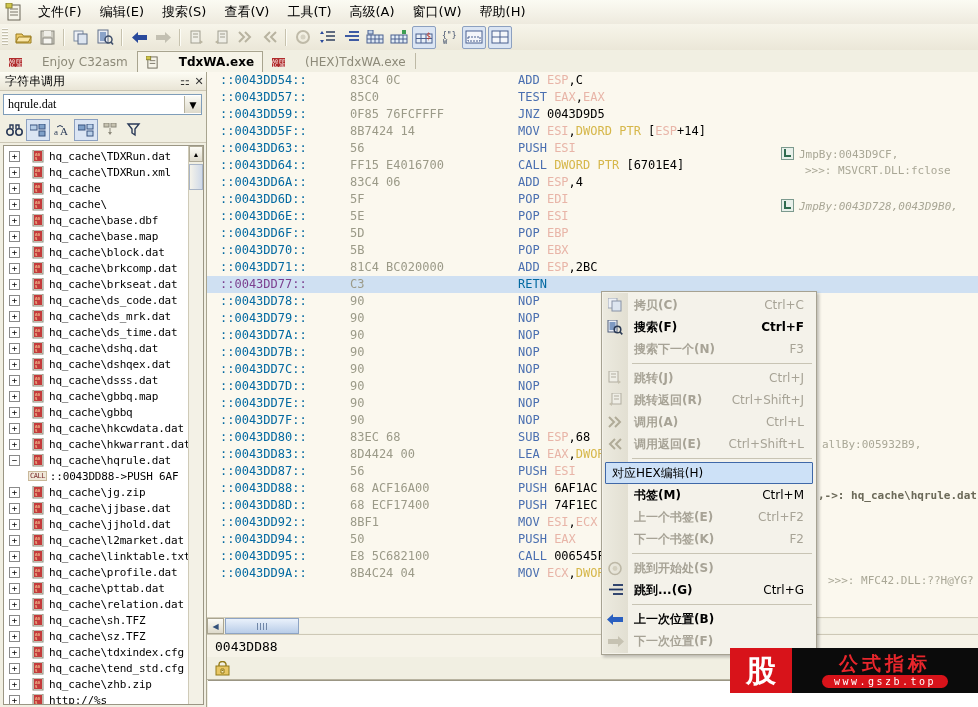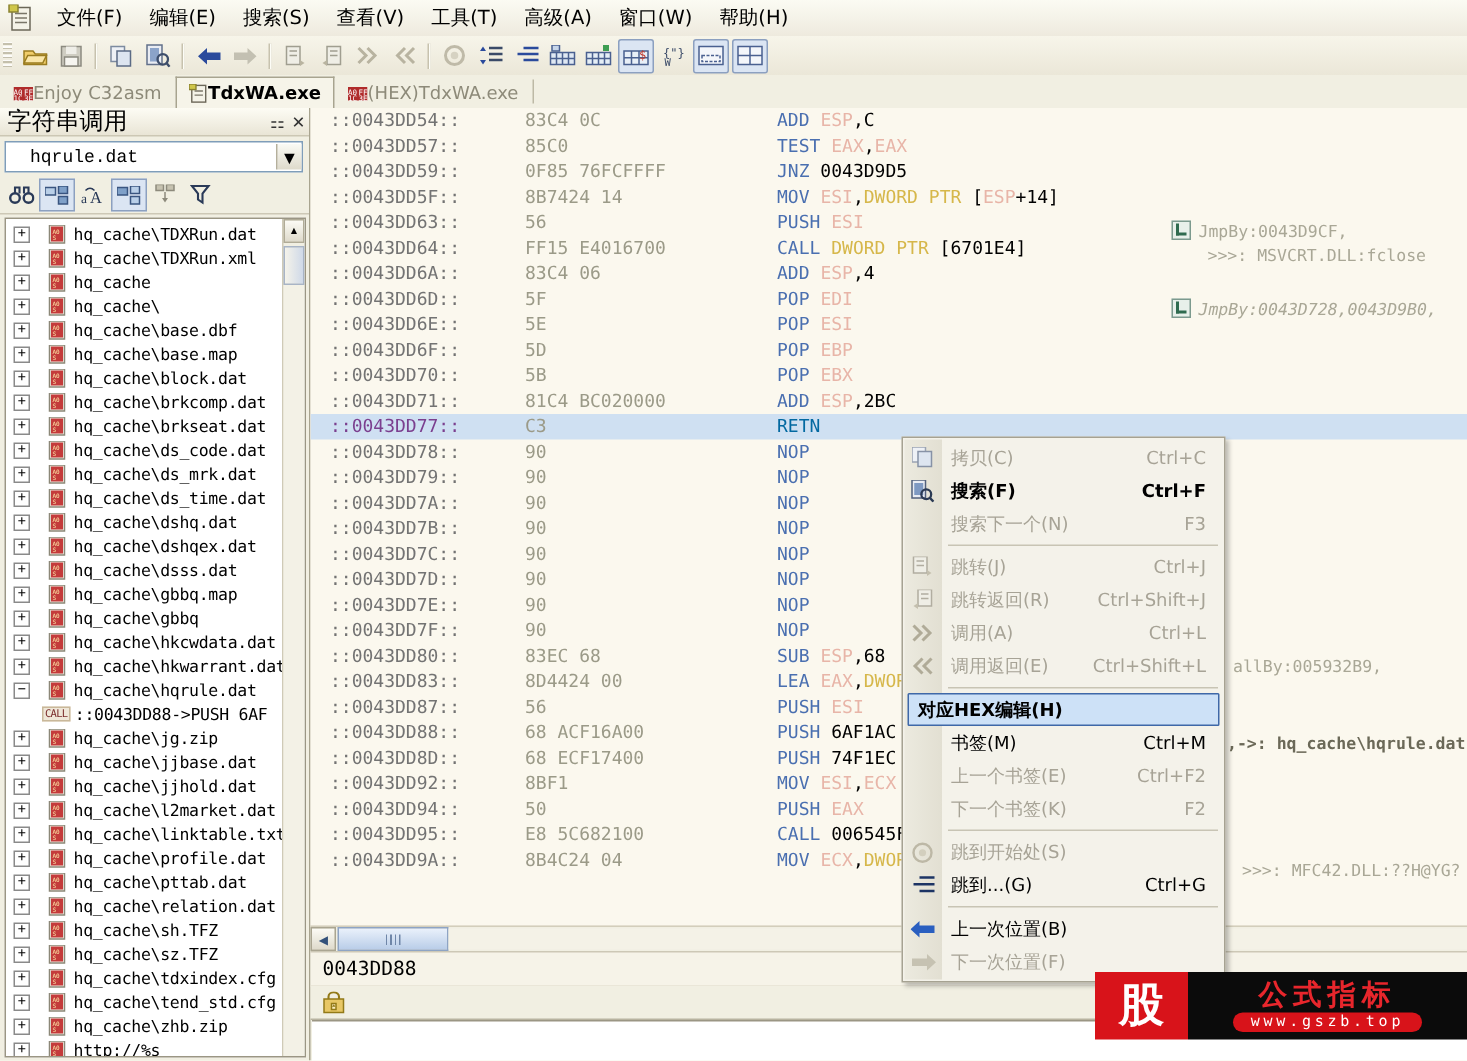--- a/index.html
+++ b/index.html
@@ -39,21 +39,21 @@
   .tbtn.on{border:1px solid #8ca0c0;background:#dbe5f3;border-radius:2px;}
   .tsep{width:1px;height:17px;background:#c7c2ae;margin:0 4px;border-right:1px solid #fdfdf7;}
 
   
   .tabstrip{
     position:absolute;left:0;top:50px;width:978px;height:22px;
     background:#f1efe2;border-bottom:1px solid #a8a48f;
     display:flex;align-items:flex-end;
   }
   .tab{
-    height:20px;display:flex;align-items:center;gap:0;
+    height:20px;display:flex;align-items:center;gap:20px;
     padding:0 8px;font-size:12px;color:#8d8a79;
     border:1px solid transparent;border-bottom:none;
     font-family:"DejaVu Sans",sans-serif;
   }
   .tab.active{
     background:#f6f4e9;color:#000;font-weight:bold;
     border:1px solid #a8a48f;border-bottom:1px solid #f6f4e9;
     position:relative;top:1px;
   }
   .tabdiv{width:1px;height:16px;background:#bdb9a5;align-self:center;}
@@ -62,27 +62,27 @@
   .dock{
     position:absolute;left:0;top:72px;width:206px;height:635px;
     background:#f1efe2;border-right:1px solid #a8a48f;
     display:flex;flex-direction:column;
   }
   .dockhead{
     height:18px;display:flex;align-items:center;
     background:linear-gradient(#fdfcf4,#e9e5d6);
     border-bottom:1px solid #ccc7b4;padding-left:5px;
   }
-  .dockhead .t{flex:1;font-size:16px;font-family:Liberation Sans, sans-serif;}
+  .dockhead .t{flex:1;font-size:12px;font-family:Liberation Sans, sans-serif;}
   .dockhead .b{width:14px;text-align:center;font-size:11px;color:#333;cursor:pointer;}
   .combo{
     margin:3px 4px 3px 3px;height:19px;background:#fff;border:1px solid #7f9db9;
     display:flex;align-items:center;position:relative;
   }
-  .combo .v{flex:1;padding-left:16px;font-family:Liberation Mono, monospace;font-size:12px;}
+  .combo .v{flex:1;padding-left:4px;font-family:Liberation Serif, serif;font-size:12px;}
   .combo .arw{
     width:16px;height:17px;background:linear-gradient(#fafaf4,#dedacb);
     border-left:1px solid #b5b09c;display:flex;align-items:center;justify-content:center;
   }
   .panbar{
     height:24px;display:flex;align-items:center;padding-left:3px;gap:1px;
     background:#f1efe2;border-bottom:1px solid #cdc8b6;
   }
   .pbtn{width:22px;height:20px;display:flex;align-items:center;justify-content:center;}
   .pbtn.on{border:1px solid #8ca0c0;background:#dbe5f3;}
@@ -121,21 +121,21 @@
   .codearea{
     position:absolute;left:207px;top:72px;width:771px;height:545px;
     background:#fbf8ee;overflow:hidden;
   }
   .codeline{
     height:17px;line-height:17px;white-space:pre;
     font-family:"DejaVu Sans Mono","Liberation Mono",monospace;font-size:12px;
     display:flex;align-items:center;
   }
   .codeline.sel{background:#cfe0f2;}
-  .c-addr{color:#737373;width:130px;padding-left:13px;flex:0 0 auto;}
+  .c-addr{color:#0369a1;width:130px;padding-left:13px;flex:0 0 auto;}
   .codeline.sel .c-addr{color:#7b3f8f;}
   .c-bytes{color:#9b9a88;width:168px;flex:0 0 auto;}
   .c-mn{width:300px;flex:0 0 auto;}
   .op{color:#4a6fb0;}
   .op.retn{color:#0369a1;}
   .reg{color:#e8b5a8;}
   .kw{color:#d6b74a;}
 
   
   .cmtlayer{position:absolute;left:0;top:0;width:100%;height:100%;pointer-events:none;}
@@ -197,30 +197,30 @@
   .ctxmenu:before{
     content:"";position:absolute;left:1px;top:1px;bottom:1px;width:25px;
     background:linear-gradient(90deg,#eceadf,#e2dfd2);
   }
   .mitem{
     position:relative;height:22px;display:flex;align-items:center;
     font-size:12px;font-family:"DejaVu Sans",sans-serif;
     padding-left:0;z-index:2;
   }
   .mitem .mic{width:26px;height:20px;display:flex;align-items:center;justify-content:center;flex:0 0 auto;}
-  .mitem .mlbl{flex:1;padding-left:6px;color:#000;white-space:nowrap;}
+  .mitem .mlbl{flex:1;padding-left:6px;color:#000;white-space:nowrap;font-weight:bold;}
   .mitem .macc{padding-right:12px;color:#000;font-size:12px;white-space:nowrap;}
   .mitem.dis .mlbl,.mitem.dis .macc{color:#a7a396;}
   .mitem.bold .mlbl{font-weight:bold;}
   .mitem.bold .macc{font-weight:bold;}
   .mitem.hl{
     background:#cde1f7;border:1px solid #3f68a8;height:20px;
     margin:0 3px;border-radius:1px;
   }
-  .mitem.hl .mlbl{font-weight:bold;}
+  .mitem.hl .mlbl{font-weight:normal;}
   .msep{height:1px;background:#c8c4b4;margin:3px 4px 3px 30px;position:relative;z-index:2;}
 
   
   .wm{
     position:absolute;left:730px;top:648px;width:248px;height:45px;z-index:60;
     display:flex;
   }
   .wm .red{
     width:62px;background:#d8131a;display:flex;align-items:center;justify-content:center;
     position:relative;

